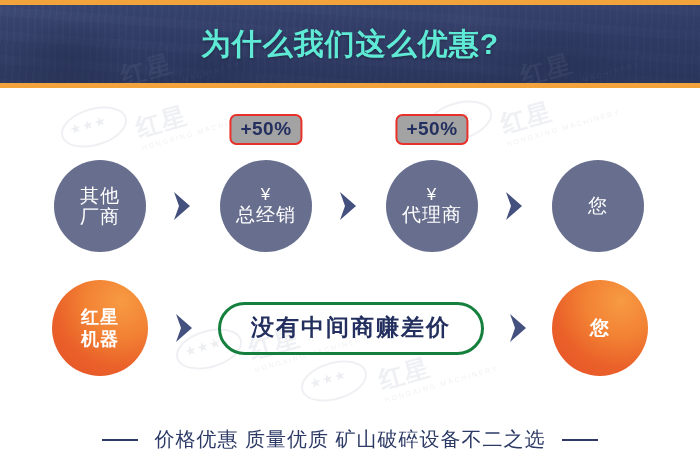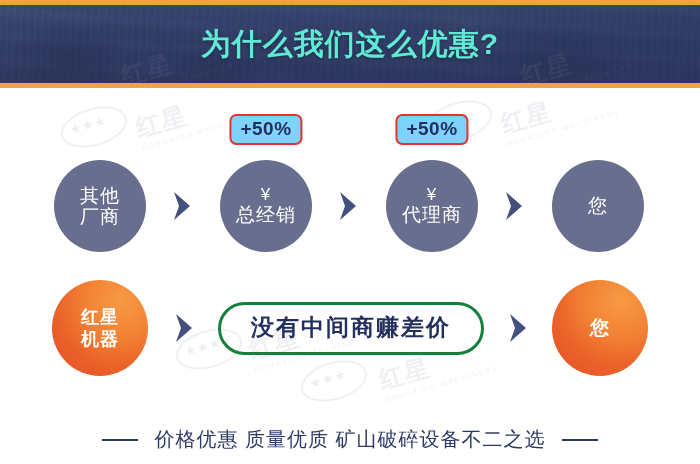--- a/index.html
+++ b/index.html
@@ -182,21 +182,21 @@
   }
   .circle .line { display: block; }
 
   .badge {
     position: absolute;
     top: -46px;
     left: 50%;
     transform: translateX(-50%);
     border: 2px solid #e8312a;
     border-radius: 7px;
-    background: #7dd3fc;
+    background: #a3a3a3;
     color: #232f5e;
     font-size: 19px;
     font-weight: bold;
     padding: 2px 9px 3px 9px;
     letter-spacing: 0.5px;
     white-space: nowrap;
     z-index: 4;
   }
 
   .chevron {

